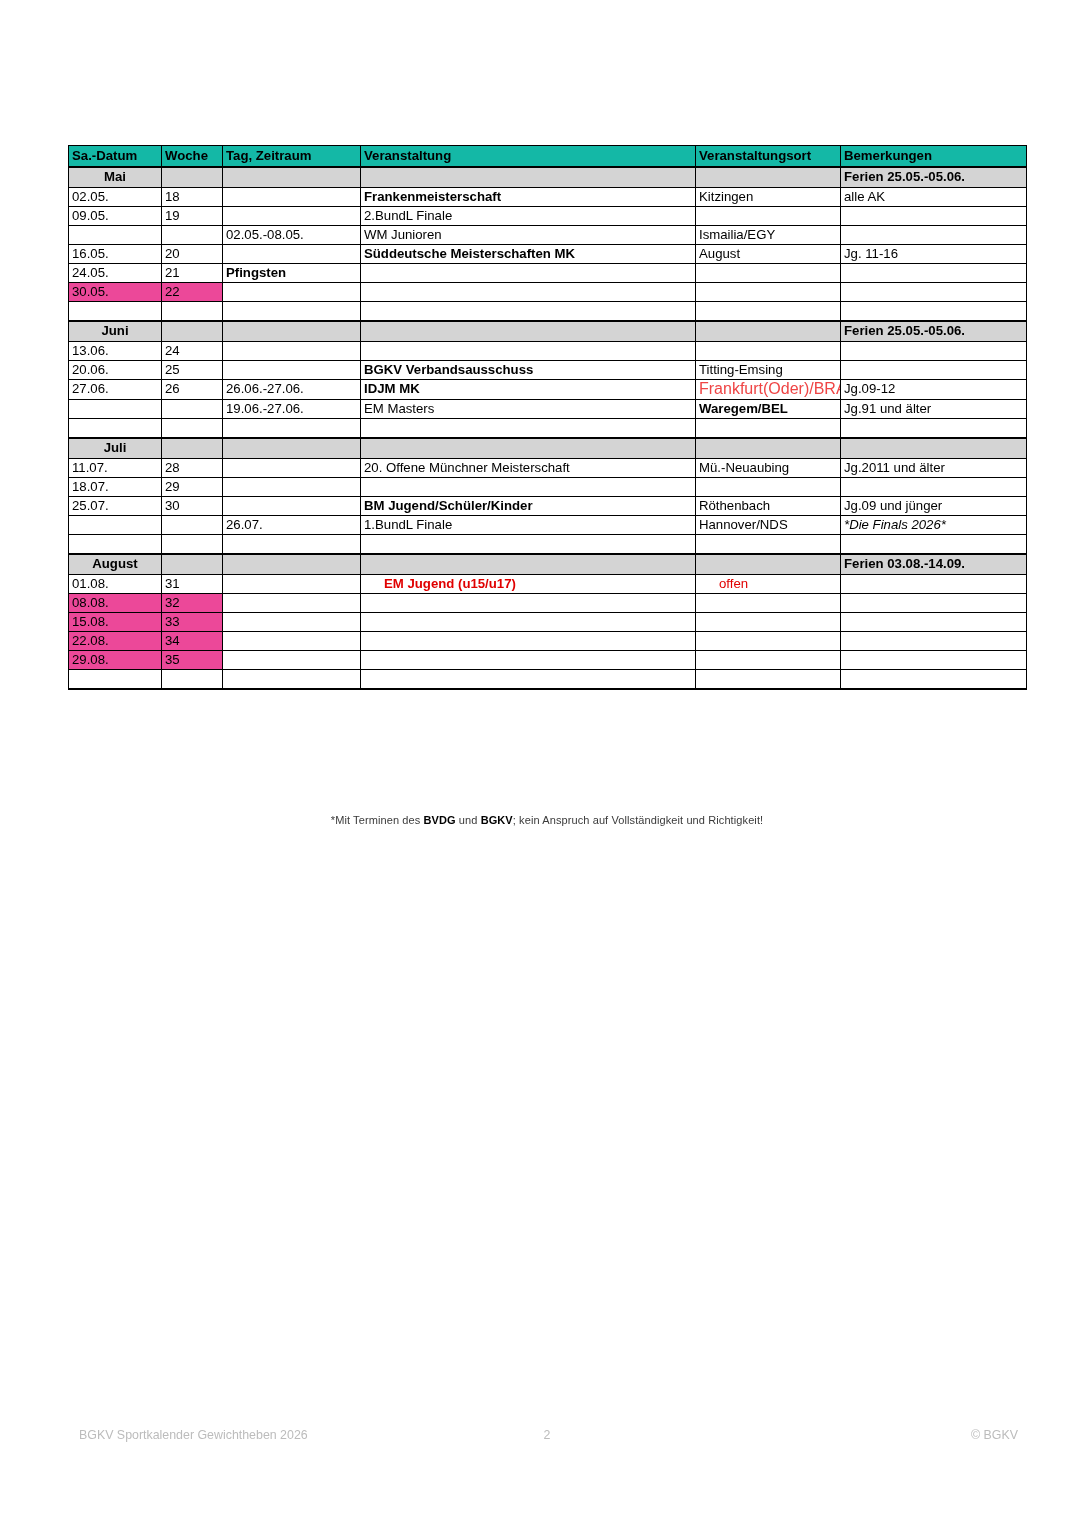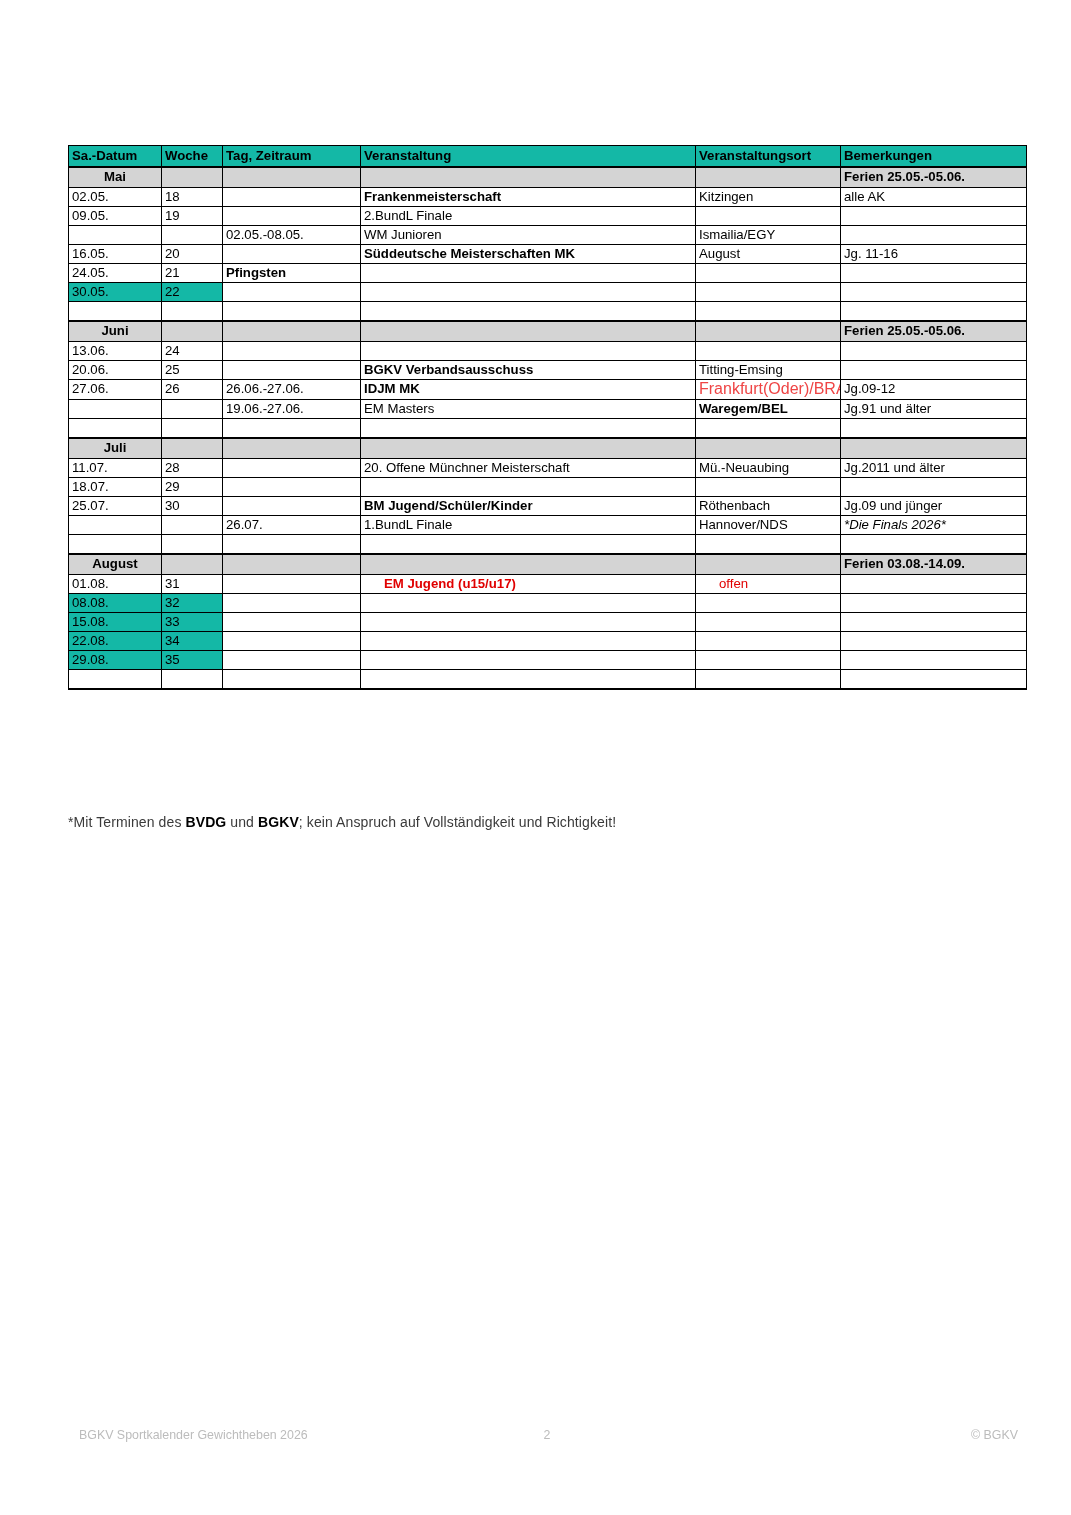--- a/index.html
+++ b/index.html
@@ -79,43 +79,43 @@
   }
   tr.month td.date {
     font-weight: bold;
     text-align: center;
   }
   tr.month td.note {
     font-weight: bold;
   }
 
   
-  td.shade { background: #14b8a6; }
+  td.shade { background: #ec4899; }
 
   
   tr.spacer td { height: 19px; }
 
   
   .b  { font-weight: bold; }
   .i  { font-style: italic; }
   .red { color: #e00000; margin-left: 20px; }
   .faint { color: #ef4444; font-size: 16px; }
 
   
   tr.month td { border-top: 2px solid #000000; }
   tr.lastrow td { border-bottom: 2px solid #000000; }
 
   
   .footnote {
     position: absolute;
     left: 68px;
     top: 814px;
     width: 958px;
-    text-align: left;
-    font-size: 14px;
+    text-align: center;
+    font-size: 11px;
     color: #3a3a3a;
     letter-spacing: 0.1px;
   }
   .footnote .b { color: #000000; }
 
   
   .page-footer {
     position: absolute;
     left: 68px;
     top: 1428px;

